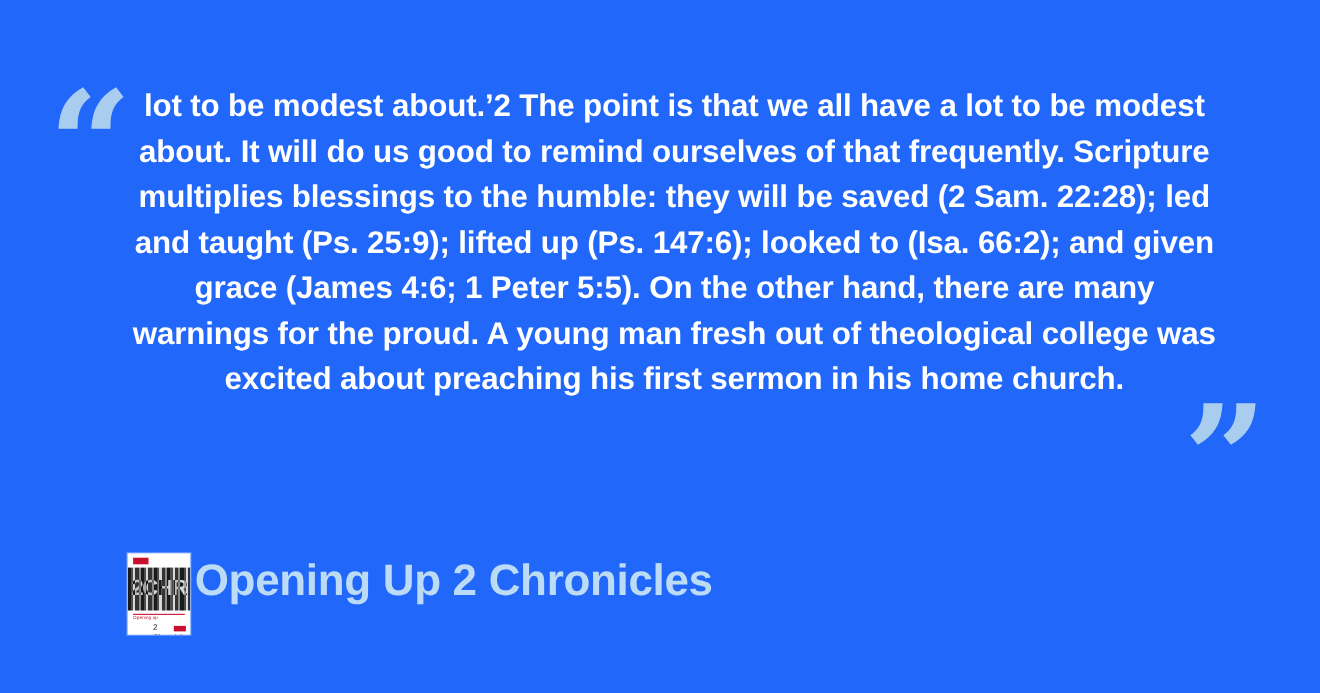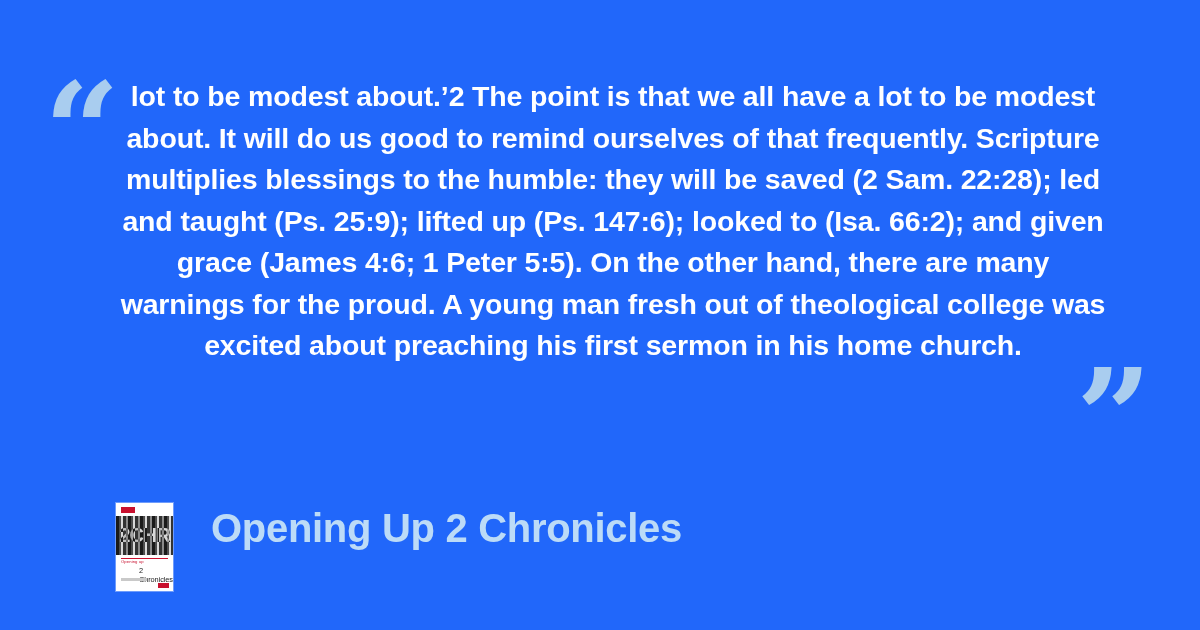--- a/index.html
+++ b/index.html
@@ -68,21 +68,21 @@
     left: 116px;
     top: 503px;
     display: flex;
     align-items: flex-start;
   }
 
   
   .book-cover {
     position: relative;
     width: 57px;
-    height: 88px;
+    height: 74px;
     background: #FFFFFF;
     flex: 0 0 auto;
     overflow: hidden;
     box-shadow: 0 0 0 1px rgba(255,255,255,0.35);
   }
   .bc-toptag {
     position: absolute;
     left: 5px;
     top: 4px;
     width: 14px;
@@ -158,21 +158,21 @@
     position: absolute;
     right: 4px;
     bottom: 3px;
     width: 11px;
     height: 5px;
     background: #C8102E;
   }
 
   
   .footer-text {
-    margin-left: 38px;
+    margin-left: 4px;
     padding-top: 2px;
   }
   .book-name {
     color: #BCDBF7;
     font-family: "Liberation Sans", sans-serif;
     font-weight: 700;
     font-size: 40px;
     line-height: 47px;
     letter-spacing: -0.3px;
     white-space: nowrap;

